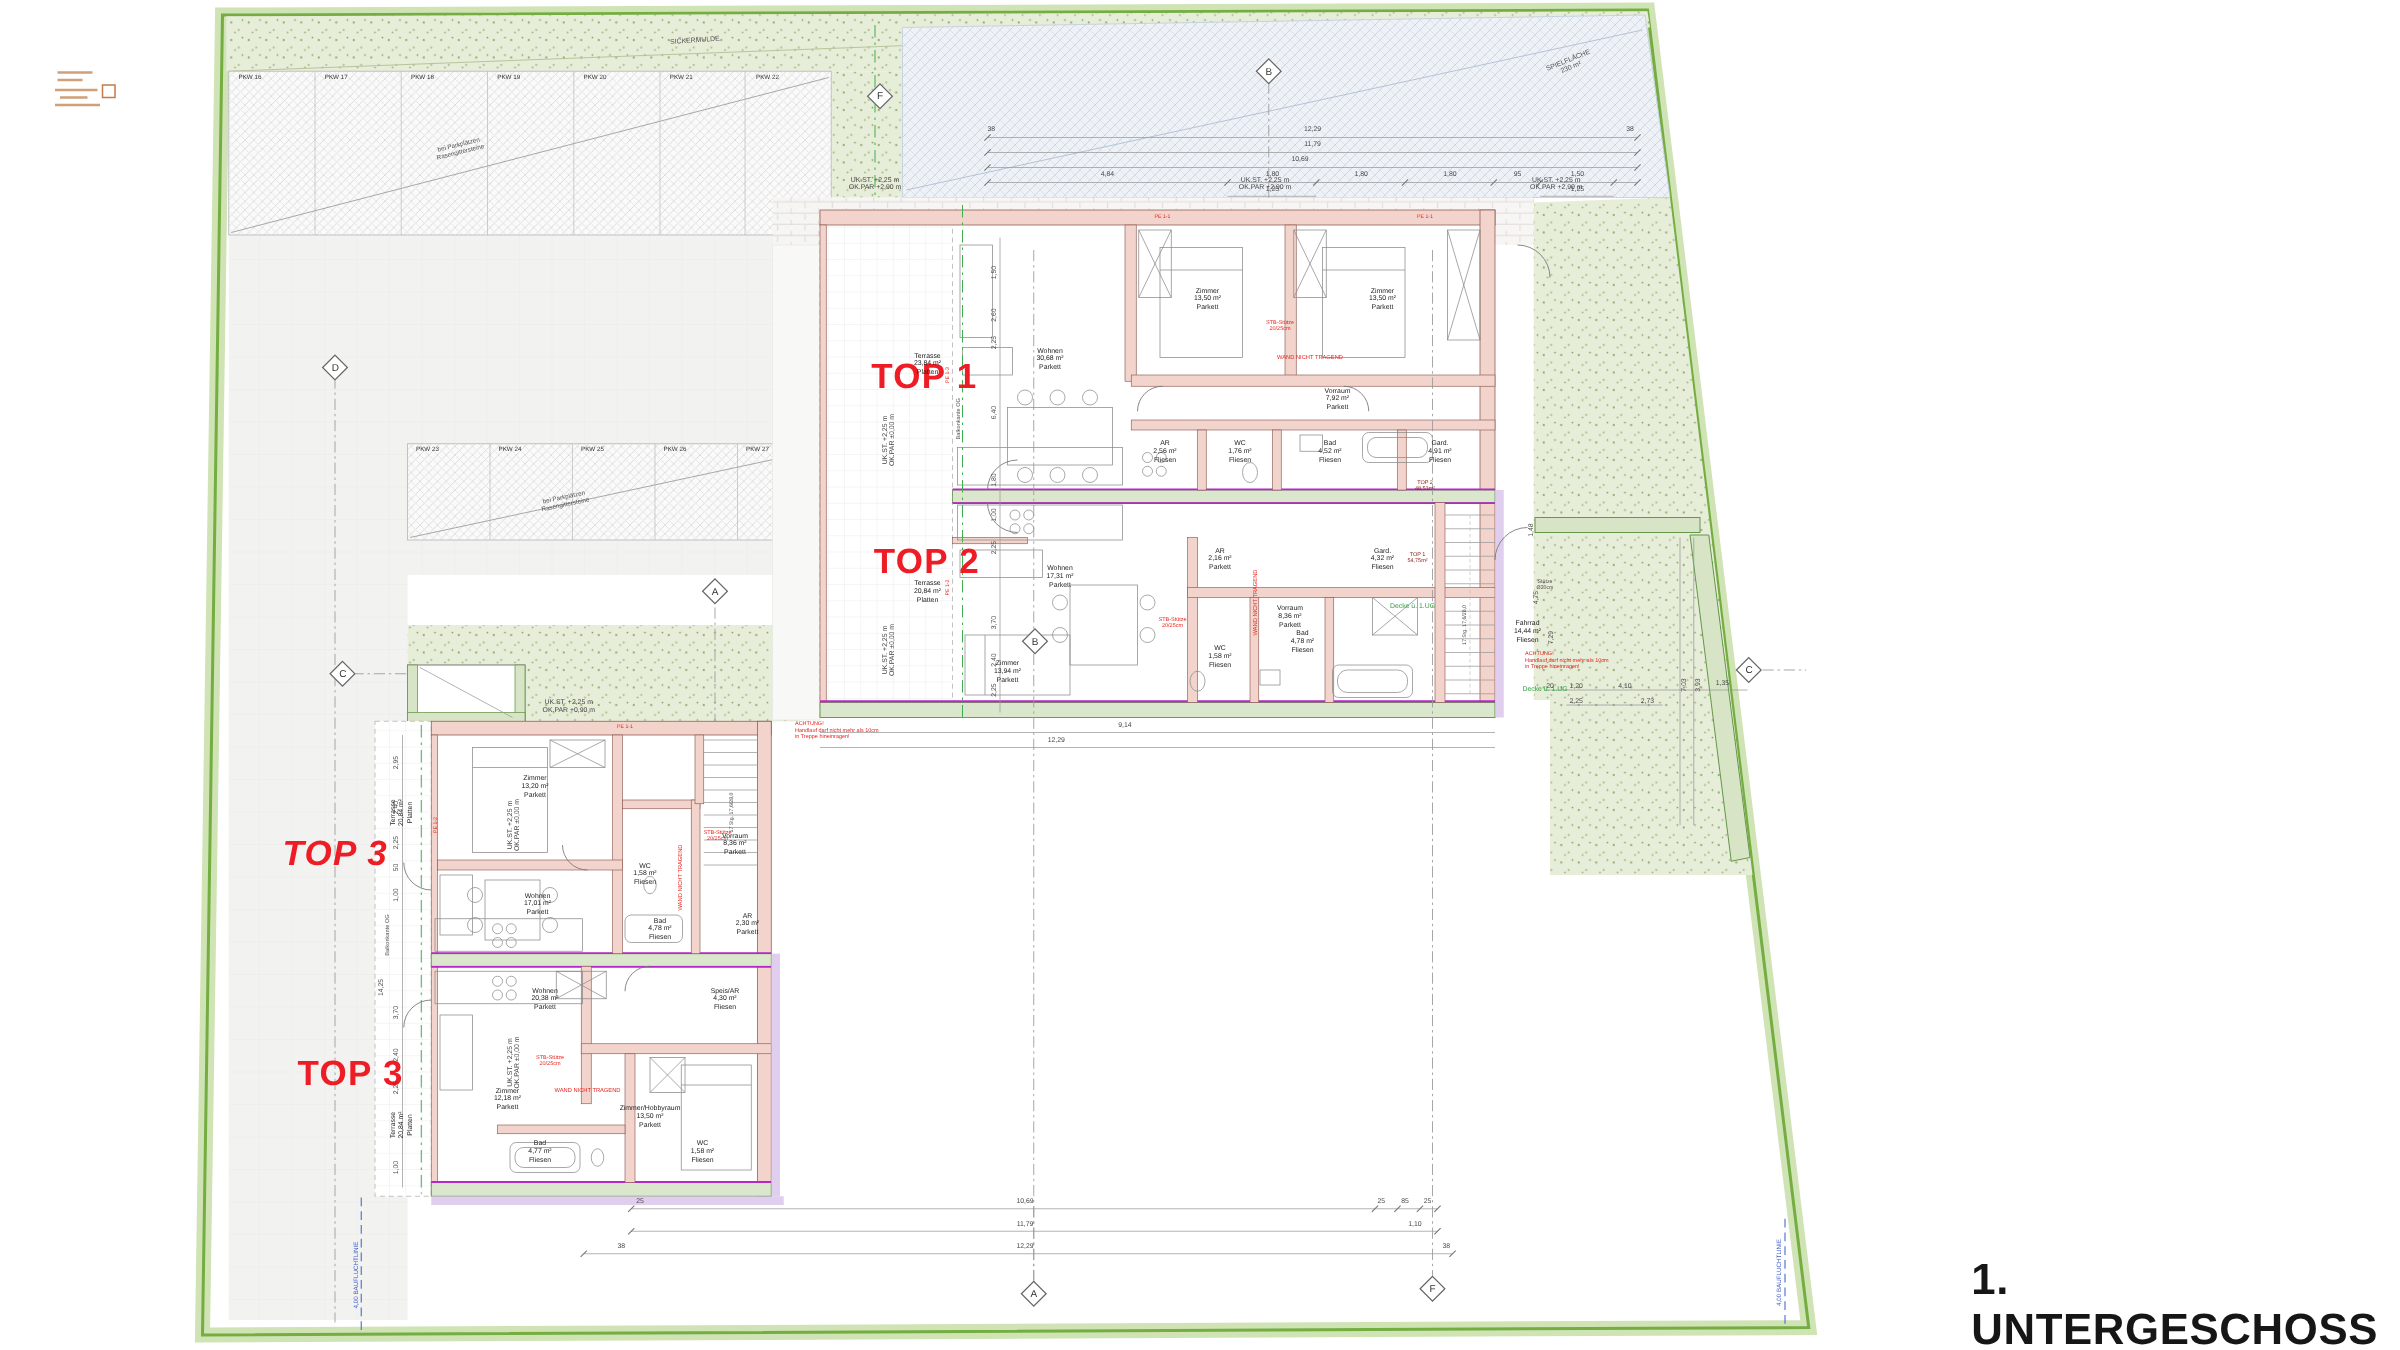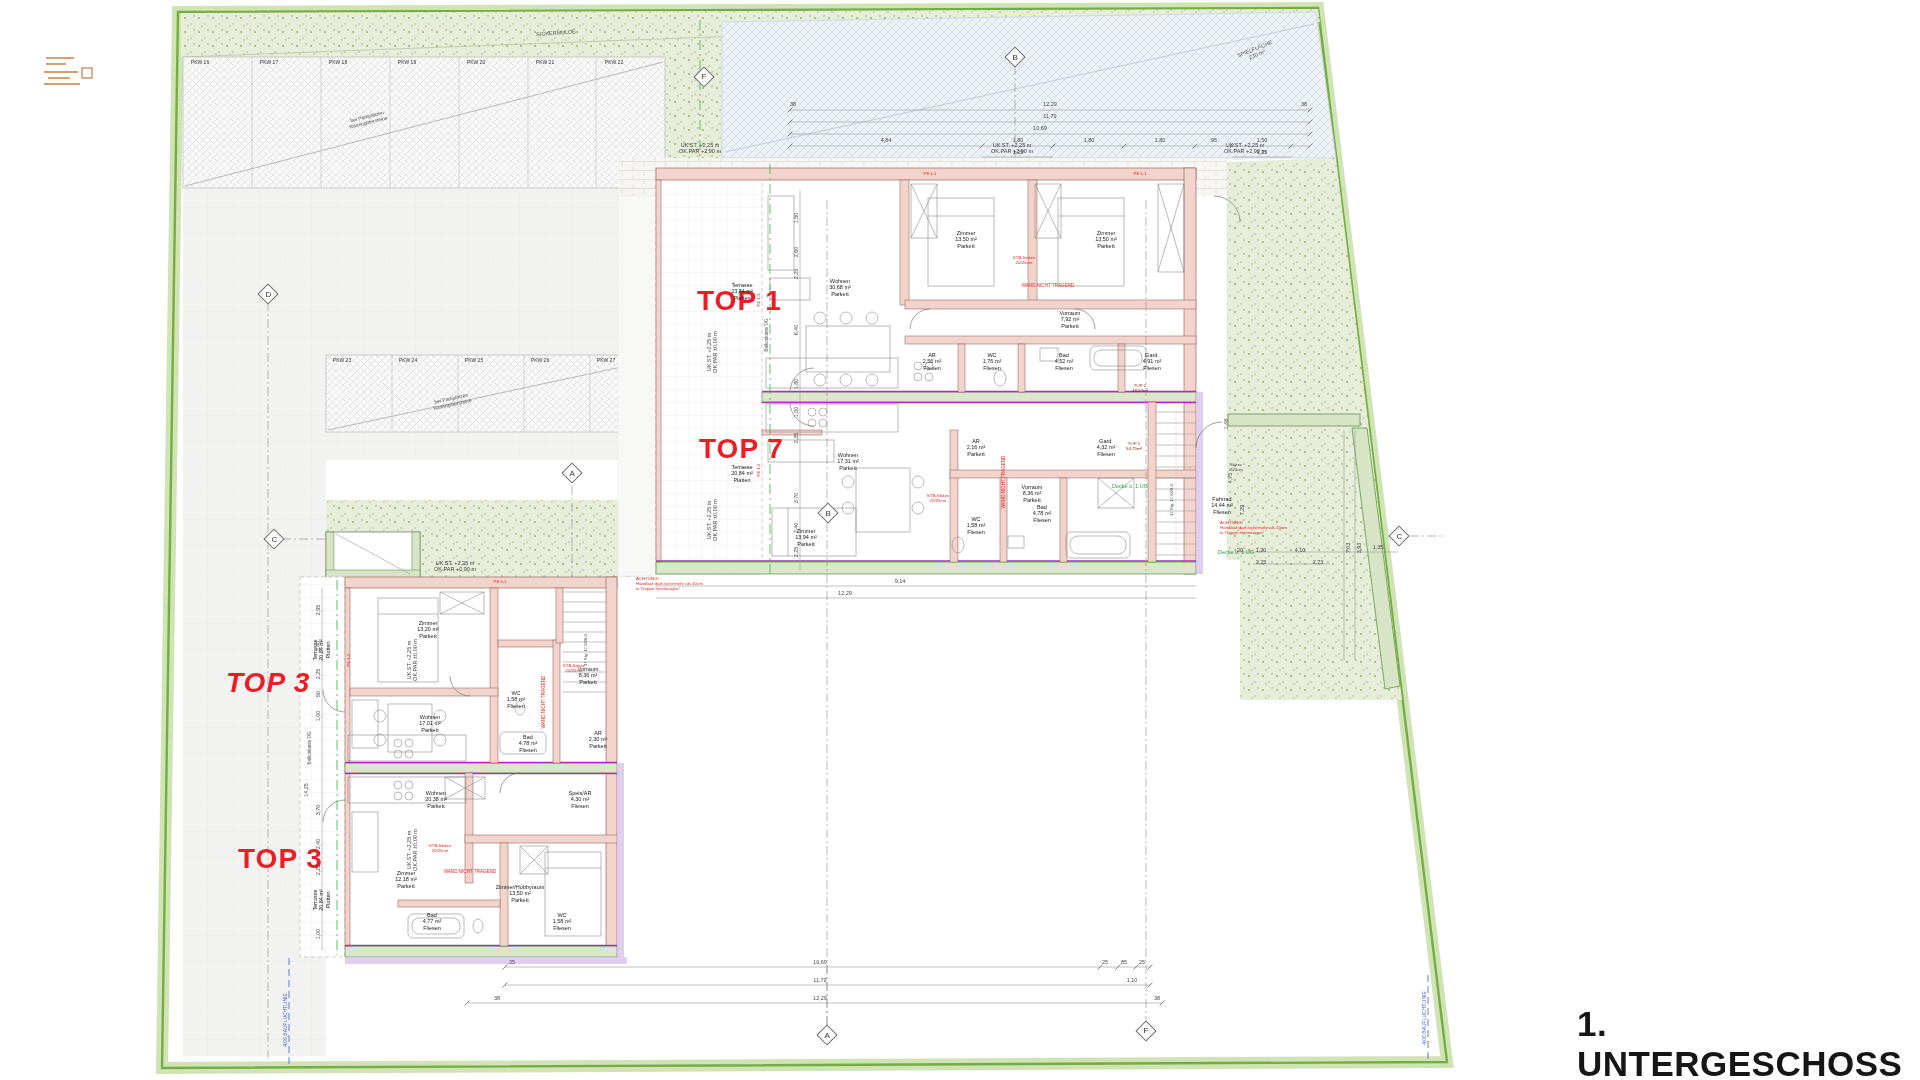--- a/index.html
+++ b/index.html
@@ -307,21 +307,21 @@
       </g>
     </g>
   </svg>
 
   <svg class="logo" width="56" height="44">
     <path d="M6 6H34M6 12H26M4 20H38M8 26H30M4 32H40" stroke="#d0a079" stroke-width="2" fill="none"></path>
     <rect x="42" y="16" width="10" height="10" fill="none" stroke="#c47b4a" stroke-width="1.2"></rect>
   </svg>
 
   <div class="unit-label tu0">TOP 1</div>
-  <div class="unit-label tu1">TOP 7</div>
+  <div class="unit-label tu1">TOP 2</div>
   <div class="unit-label tu2">TOP 3</div>
   <div class="unit-label tu3">TOP 3</div>
 
   <div class="floor-title">1. UNTERGESCHOSS</div>
 
   <div id="labels">
       <div class="lbl site-text" style="left: 556px; top: 33px; font-size: 5.5px; transform: translate(-50%, -50%) rotate(-4deg);">SICKERMULDE</div>
       <div class="lbl site-text" style="left: 1256px; top: 52px; font-size: 5.5px; transform: translate(-50%, -50%) rotate(-22deg);">SPIELFLÄCHE
 230 m²</div>
       <div class="lbl site-text" style="left: 286px; top: 1020px; font-size: 5px; color: rgb(59, 91, 208); transform: translate(-50%, -50%) rotate(-90deg);">4,00 BAUFLUCHTLINIE</div>

